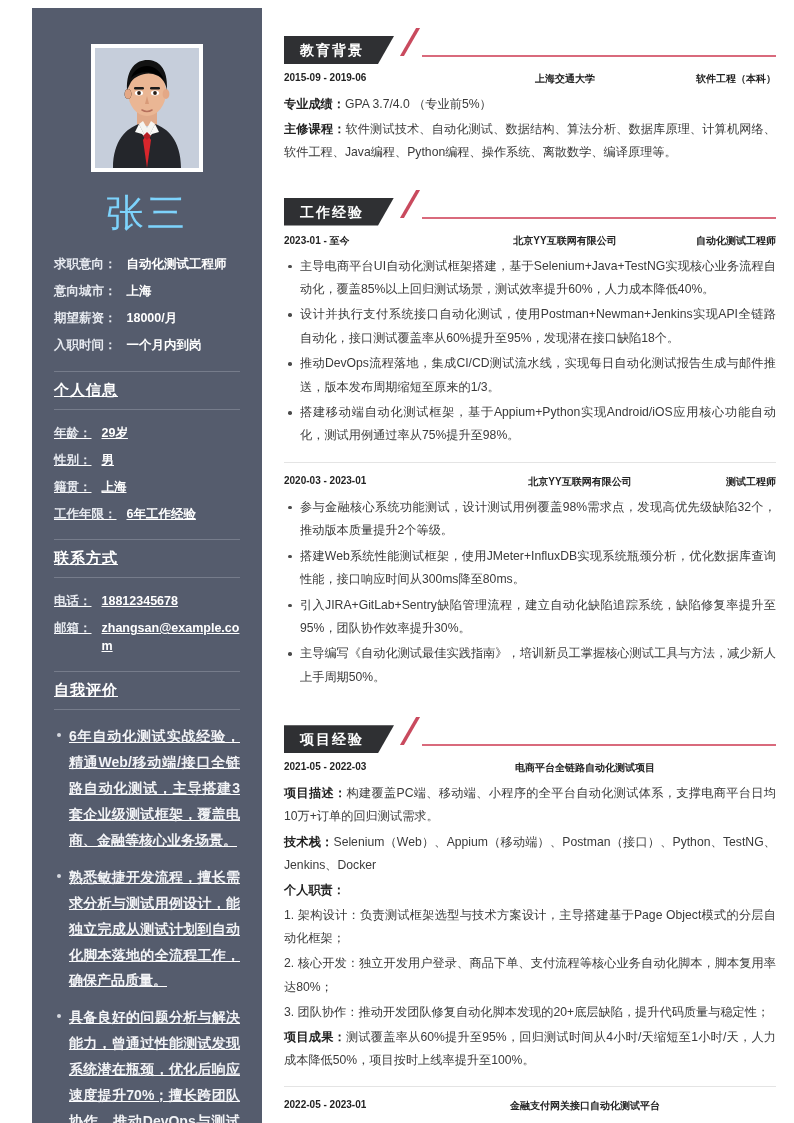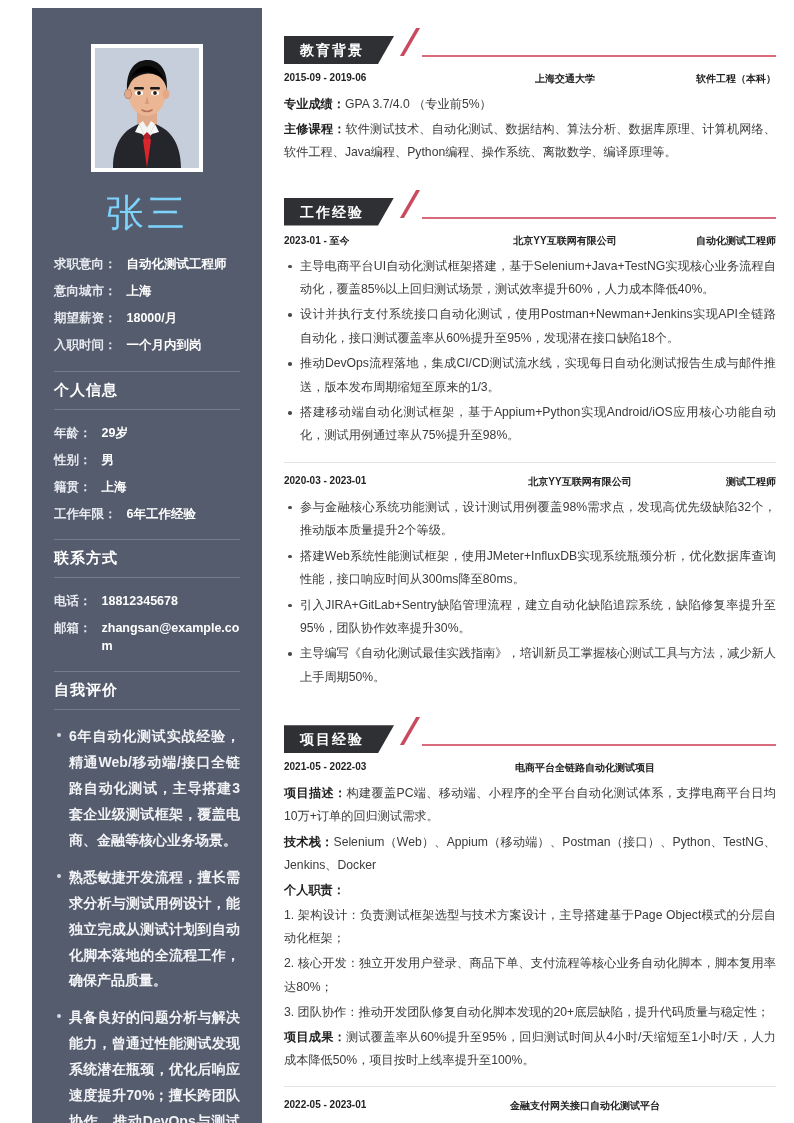--- a/index.html
+++ b/index.html
@@ -68,21 +68,21 @@
     font-weight: bold;
     white-space: nowrap;
     margin-right: 10px;
     color: #e7eaf0;
   }
   .kv-val {
     font-weight: bold;
     color: #ffffff;
     word-break: break-all;
   }
-  .side-section { margin-top: 16px; }
+  .side-section { margin-top: 16px; text-decoration: underline; }
   .side-sec-title {
     font-size: 15px;
     font-weight: bold;
     color: #ffffff;
     border-top: 1px solid #767c8b;
     border-bottom: 1px solid #767c8b;
     padding: 9px 0 9px 0;
     margin-bottom: 14px;
     letter-spacing: 1px;
   }

